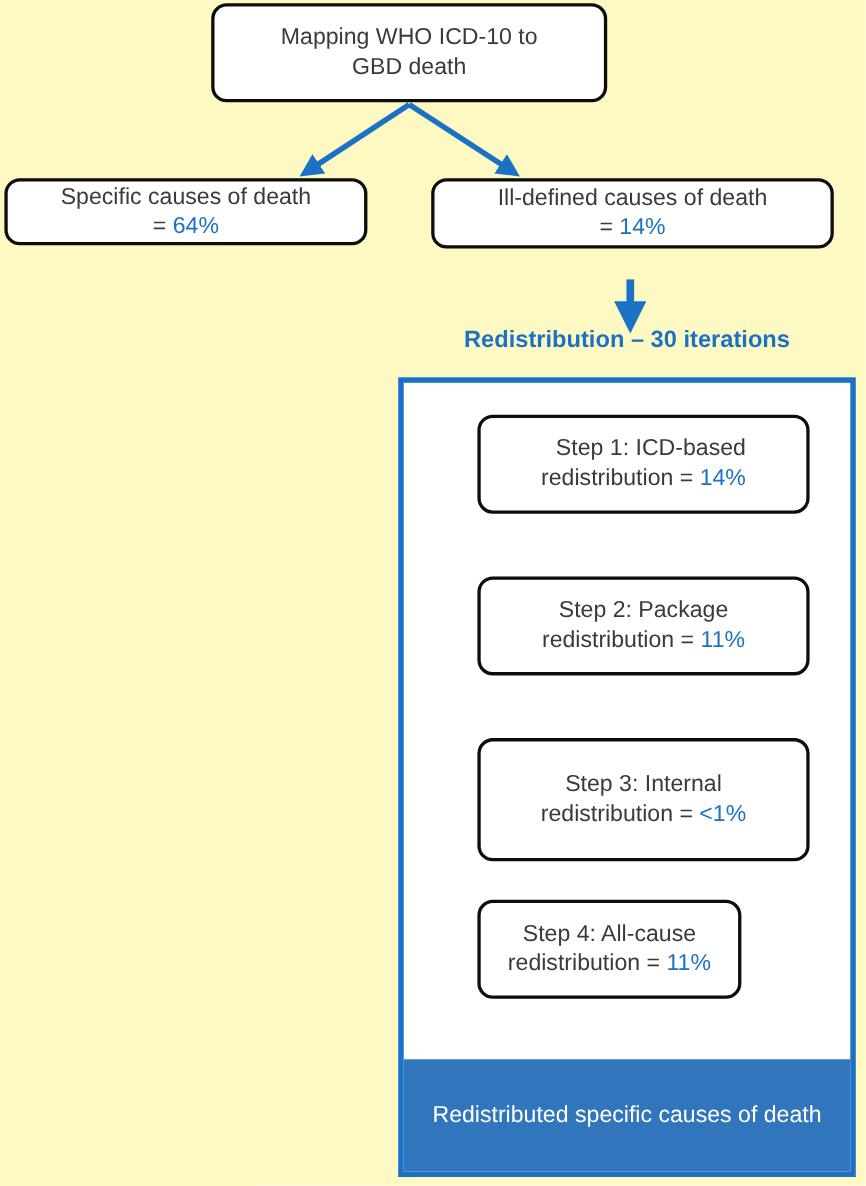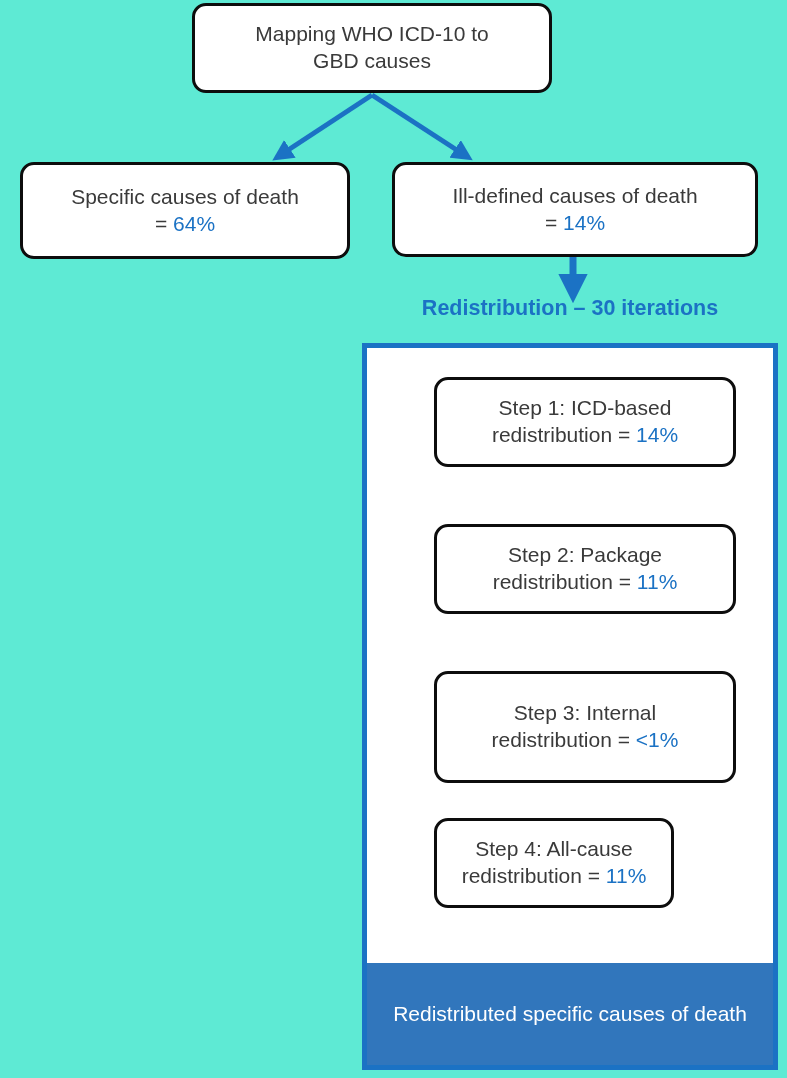--- a/index.html
+++ b/index.html
@@ -9,21 +9,21 @@
     background: #ffffff;
   }
   body {
     font-family: "Liberation Sans", sans-serif;
     -webkit-font-smoothing: antialiased;
   }
   #canvas {
     position: relative;
     width: 787px;
     height: 1078px;
-    background: #5eead4;
+    background: #fef9c3;
     overflow: hidden;
   }
 
   
   .node {
     position: absolute;
     box-sizing: border-box;
     border: 3px solid #0d0d0d;
     border-radius: 14px;
     background: #ffffff;
@@ -120,43 +120,43 @@
     </g>
 
     <g>
       <line x1="585" y1="918" x2="585" y2="953" stroke="#1b72c4" stroke-width="7" marker-end="url(#head)"></line>
     </g>
   </svg>
 
   <div class="node" id="node-root" style="left:192px; top:3px; width:360px; height:90px;">
     <div>
       <span class="txt">Mapping WHO ICD-10 to</span>
-      <span class="txt">GBD causes</span>
+      <span class="txt">GBD death</span>
     </div>
   </div>
 
-  <div class="node" id="node-specific-causes" style="left:20px; top:162px; width:330px; height:97px;">
+  <div class="node" id="node-specific-causes" style="left:4px; top:162px; width:330px; height:61px;">
     <div>
       <span class="txt">Specific causes of death</span>
       <span class="txt"><span>= </span><span class="pct">64%</span></span>
     </div>
   </div>
 
-  <div class="node" id="node-ill-defined-causes" style="left:392px; top:162px; width:366px; height:95px;">
+  <div class="node" id="node-ill-defined-causes" style="left:392px; top:162px; width:366px; height:64px;">
     <div>
       <span class="txt">Ill-defined causes of death</span>
       <span class="txt"><span>= </span><span class="pct">14%</span></span>
     </div>
   </div>
 
   <div id="redistribution-heading" style="left:362px; top:296px; width:416px;">Redistribution – 30 iterations</div>
 
   <div id="redistribution-container" style="left:362px; top:343px; width:416px; height:727px;"></div>
 
-  <div class="node" id="node-step-1" style="left:434px; top:377px; width:302px; height:90px;">
+  <div class="node" id="node-step-1" style="left:434px; top:377px; width:302px; height:90px;text-align:right;">
     <div>
       <span class="txt">Step 1: ICD-based</span>
       <span class="txt"><span>redistribution = </span><span class="pct">14%</span></span>
     </div>
   </div>
 
   <div class="node" id="node-step-2" style="left:434px; top:524px; width:302px; height:90px;border-radius:14px;">
     <div>
       <span class="txt">Step 2: Package</span>
       <span class="txt"><span>redistribution = </span><span class="pct">11%</span></span>

